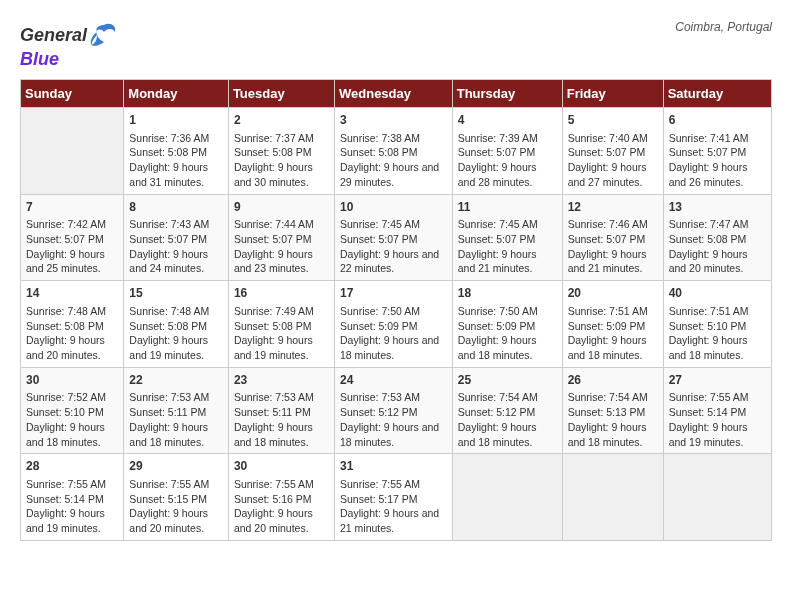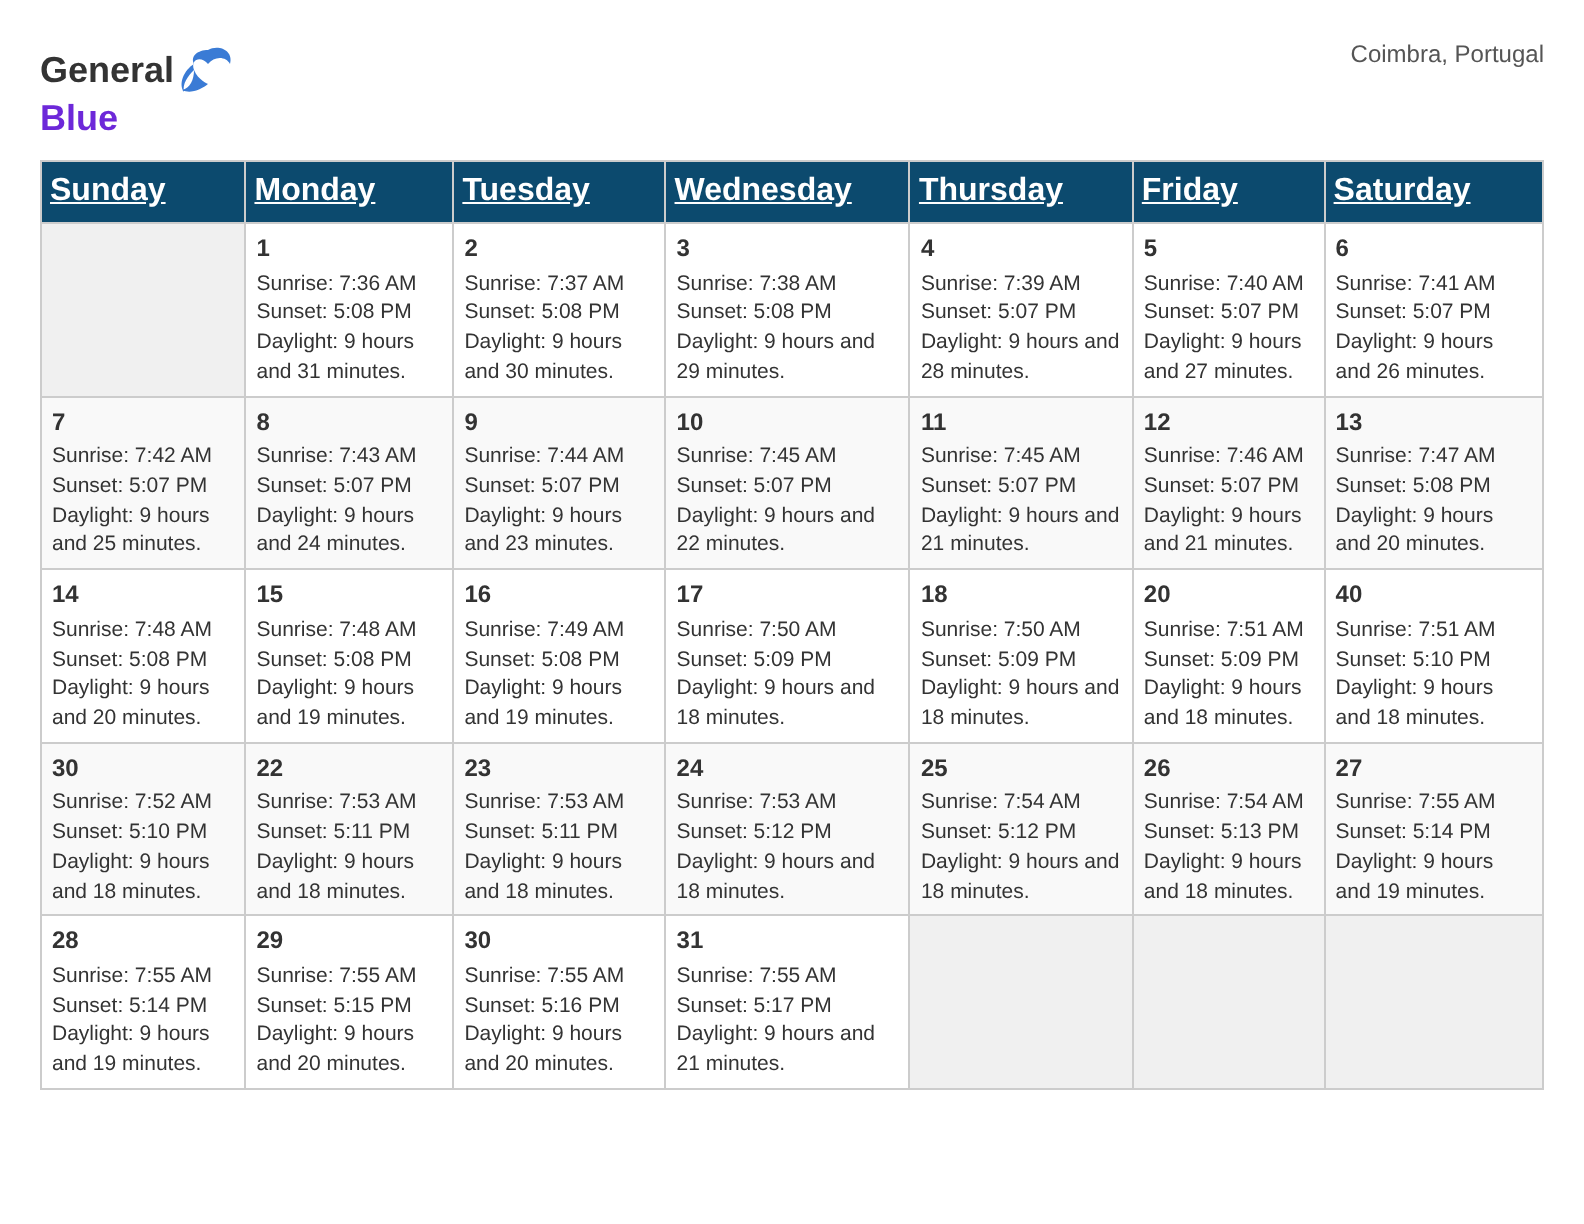--- a/index.html
+++ b/index.html
@@ -8,20 +8,21 @@
       background: #fff;
       width: 792px;
       min-height: 612px;
       padding: 20px;
     }
     .header {
       display: flex;
       justify-content: space-between;
       align-items: flex-start;
       margin-bottom: 10px;
+      font-style: italic;
     }
     .logo {
       display: flex;
       align-items: center;
     }
     .logo-text-general {
       font-size: 18px;
       font-weight: bold;
       color: #333;
       line-height: 1;
@@ -48,28 +49,27 @@
     .subtitle {
       font-size: 12px;
       color: #555;
     }
     table {
       width: 100%;
       border-collapse: collapse;
       font-size: 11px;
     }
     thead tr th {
-      background-color: #0c4a6e;
+      background-color: #7f1d1d;
       color: #fff;
       padding: 6px 4px;
       text-align: left;
-      font-size: 16px;
+      font-size: 13px;
       font-weight: bold;
       border: 1px solid #ccc;
-      text-decoration: underline;
     }
     tbody tr td {
       border: 1px solid #ccc;
       padding: 4px 5px;
       vertical-align: top;
       min-height: 70px;
       height: 70px;
       background: #fff;
       font-size: 10.5px;
       color: #333;

